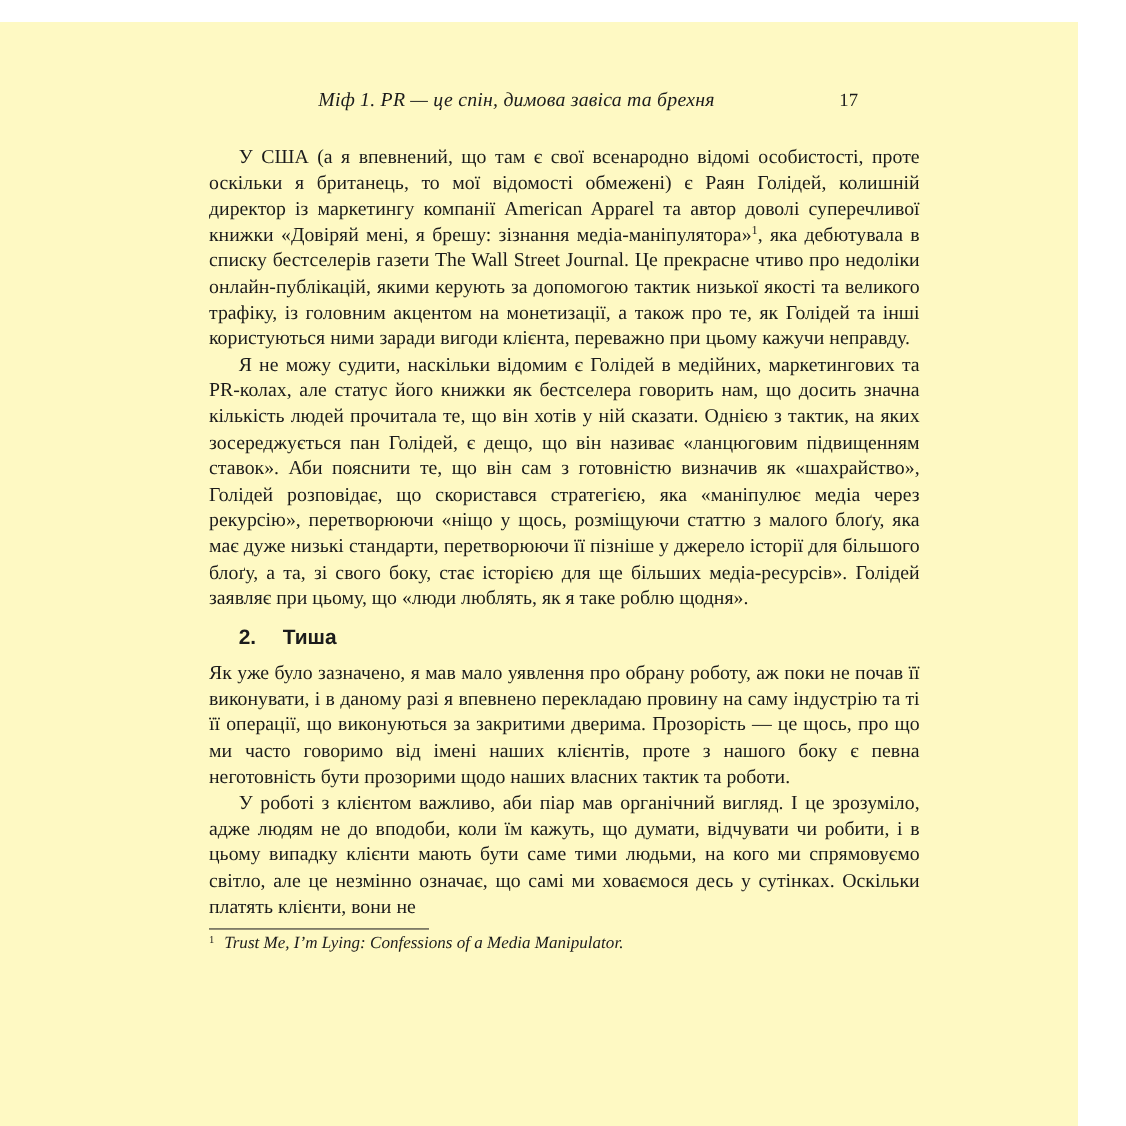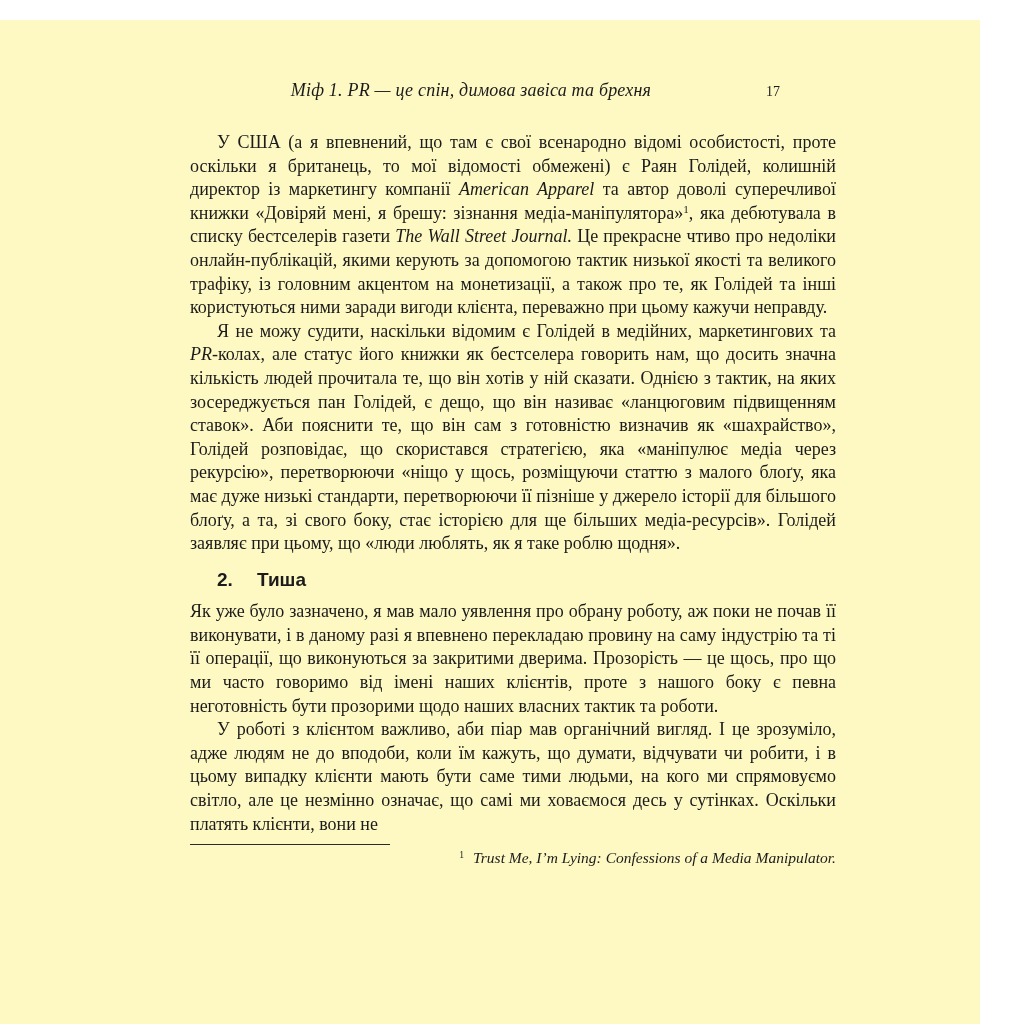--- a/index.html
+++ b/index.html
@@ -30,36 +30,35 @@
     margin-bottom: 30px;
   }
   .running-title {
     flex: 1;
     text-align: center;
     font-style: italic;
     font-size: 18px;
     letter-spacing: 0.2px;
   }
   .page-number {
-    font-size: 14px;
+    font-size: 17px;
     padding-left: 14px;
   }
   .body-text {
     font-size: 18px;
     line-height: 23.6px;
     text-align: justify;
   }
   .body-text p {
     margin: 0;
   }
   .body-text p.indent {
     text-indent: 27px;
   }
   .it {
-    font-style: italic;
   }
   sup {
     font-size: 0.62em;
     vertical-align: baseline;
     position: relative;
     top: -0.55em;
     line-height: 0;
   }
   .section-heading {
     font-family: "Liberation Sans", sans-serif;
@@ -79,21 +78,21 @@
   .footnote-rule {
     width: 200px;
     height: 0;
     border-top: 1.5px solid #2a2a2a;
     margin: 8px 0 3px 0;
   }
   .footnote {
     margin: 0;
     font-size: 15.5px;
     line-height: 20px;
-    text-align: right;
+    text-align: left;
   }
   .footnote .footnote-text {
     font-style: italic;
     margin-left: 9px;
   }
 </style>
 </head>
 <body>
 
 <div class="page">

